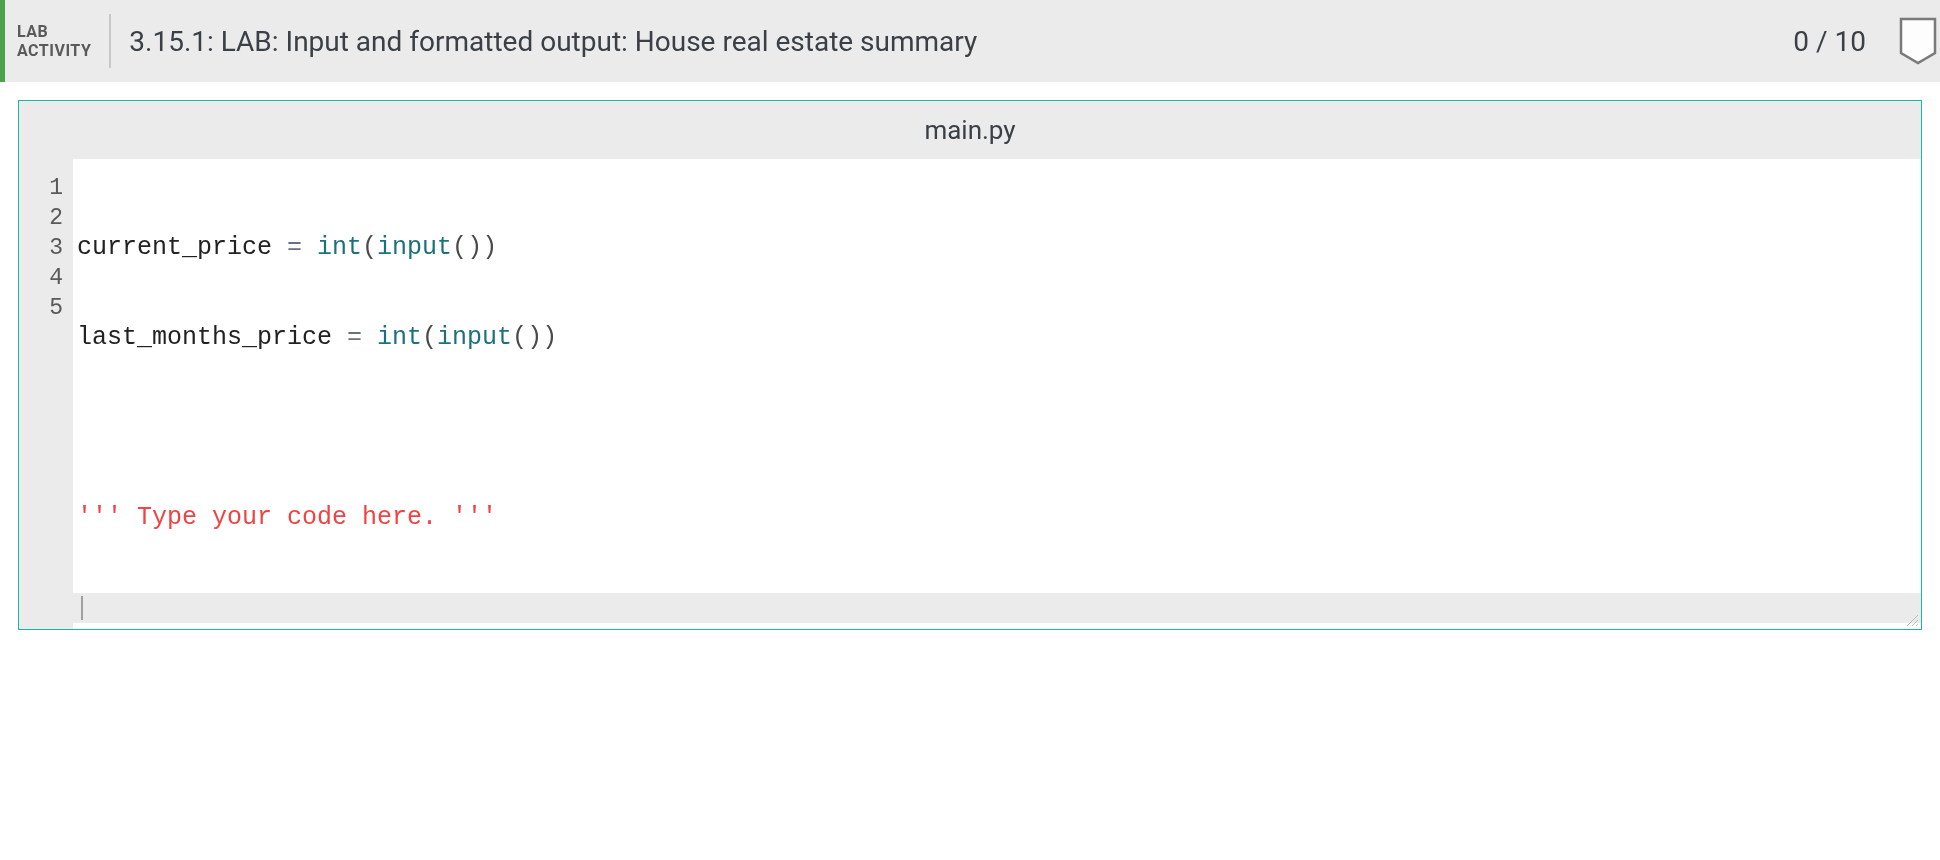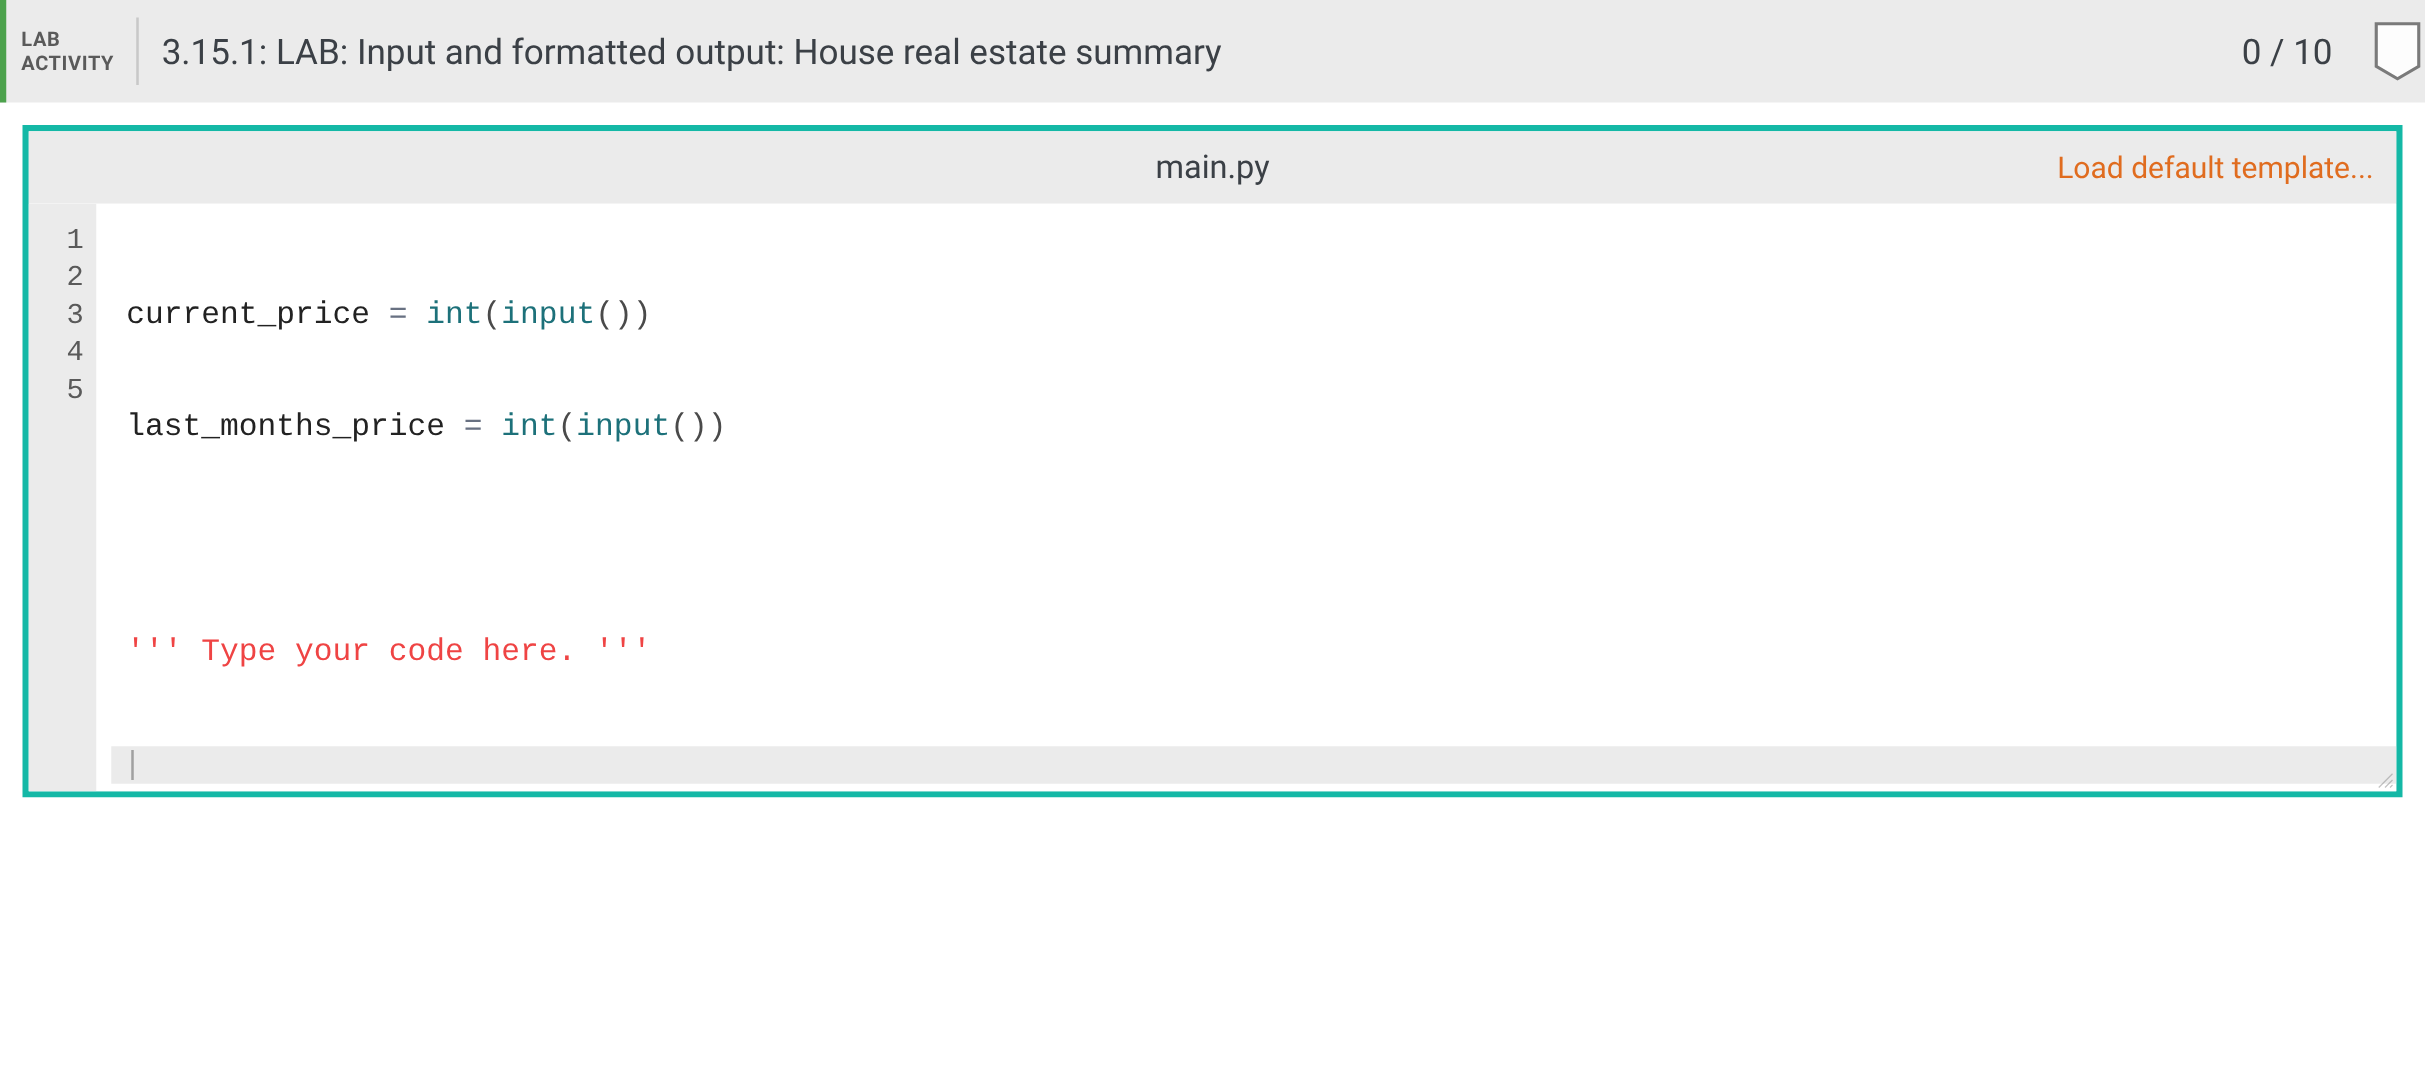--- a/index.html
+++ b/index.html
@@ -51,21 +51,21 @@
     align-items: center;
     justify-content: center;
   }
   .bookmark-icon svg {
     display: block;
   }
   .editor-area {
     padding: 18px 18px 0 18px;
   }
   .editor-shell {
-    border: 5px solid #14b8a6;
+    border: 1px solid #14b8a6;
     background: #fff;
   }
   .file-header {
     background: #ebebeb;
     position: relative;
     height: 58px;
     display: flex;
     align-items: center;
     justify-content: center;
   }
@@ -104,21 +104,21 @@
   .gutter-line {
     height: 30px;
     text-align: right;
     padding-right: 10px;
     color: #5a5a5a;
     font-size: 23px;
   }
   .code-lines {
     margin-left: 54px;
     padding-top: 14px;
-    padding-left: 24px;
+    padding-left: 4px;
     white-space: pre;
   }
   .code-line {
     height: 30px;
   }
   .code-line.active {
     background: #ebebeb;
     margin-left: -12px;
     padding-left: 12px;
     position: relative;
@@ -161,21 +161,20 @@
     <svg width="38" height="48" viewBox="0 0 38 48">
       <path d="M2 2 H36 V36 L19 46 L2 36 Z" fill="#fdfdfd" stroke="#7a7a7a" stroke-width="2.5" stroke-linejoin="miter"></path>
     </svg>
   </div>
 </div>
 
 <div class="editor-area">
   <div class="editor-shell">
     <div class="file-header">
       <span class="file-name">main.py</span>
-      <span class="load-template">Load default template...</span>
     </div>
     <div class="code-editor">
       <div class="gutter">
         <div class="gutter-line">1</div>
         <div class="gutter-line">2</div>
         <div class="gutter-line">3</div>
         <div class="gutter-line">4</div>
         <div class="gutter-line">5</div>
       </div>
       <div class="code-lines">

